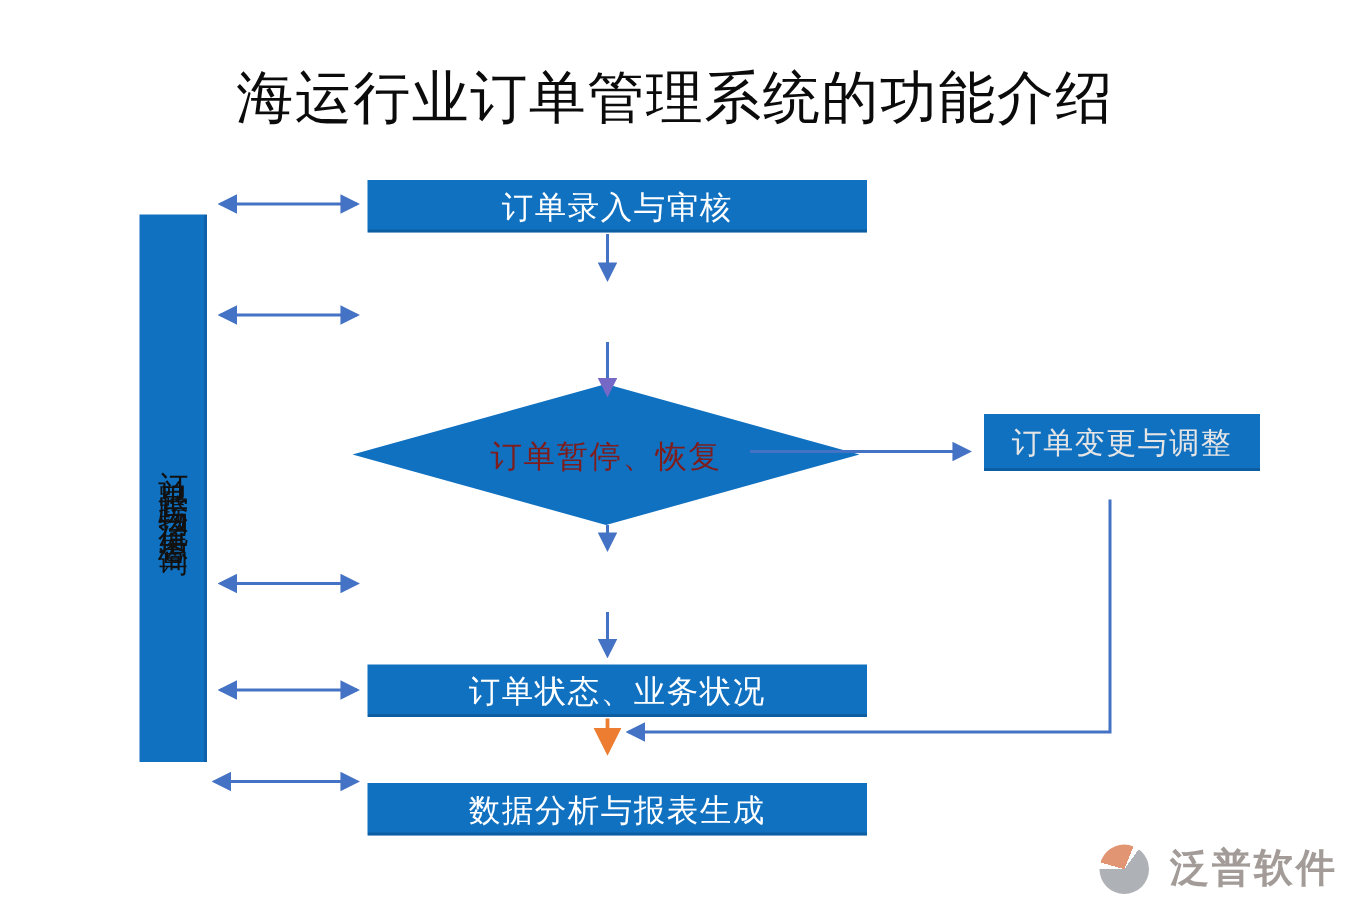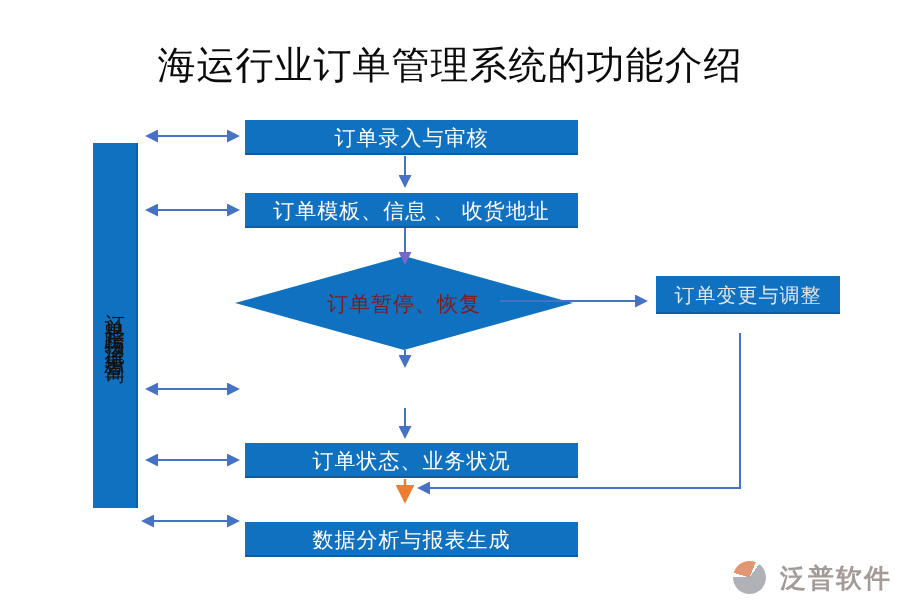--- a/index.html
+++ b/index.html
@@ -37,21 +37,21 @@
   }
   .diamond-label{
     position:absolute;left:254px;top:290px;width:300px;text-align:center;
     color:#7f1d1d;font-size:21px;letter-spacing:1px;white-space:nowrap;
   }
   svg.wires{position:absolute;left:0;top:0;}
   .watermark{
     position:absolute;right:8px;bottom:4px;
     display:flex;flex-direction:column;align-items:flex-end;opacity:.9;
   }
-  .wm-row{display:flex;align-items:flex-start;gap:14px;}
+  .wm-row{display:flex;align-items:flex-end;gap:14px;}
   .wm-mark{
     width:33px;height:33px;border-radius:50%;
     background:conic-gradient(from 130deg,
       #a6a9ae 0deg 140deg,#ffffff 140deg 156deg,
       #de8a64 156deg 252deg,#ffffff 252deg 266deg,
       #a6a9ae 266deg 360deg);
   }
   .wm-brand{
     font-size:26px;font-weight:bold;color:#98918c;letter-spacing:2px;
     font-family:"Liberation Serif","DejaVu Serif",serif;white-space:nowrap;
@@ -101,23 +101,20 @@
     <line x1="143" y1="521" x2="238" y2="521" stroke="#4472C4" stroke-width="2" marker-start="url(#mb)" marker-end="url(#mb)"></line>
   </svg>
 
   <div class="left-bar">
     <span>订单跟踪与物流信息查询</span>
   </div>
 
   <div class="box main box1">
     <span>订单录入与审核</span>
   </div>
-  <div class="box main box2">
-    <span>订单模板、信息 、 收货地址</span>
-  </div>
   <div class="diamond-label">订单暂停、恢复</div>
   <div class="box main box5">
     <span>订单状态、业务状况</span>
   </div>
   <div class="box main box6">
     <span>数据分析与报表生成</span>
   </div>
   <div class="box side-box">
     <span>订单变更与调整</span>
   </div>

